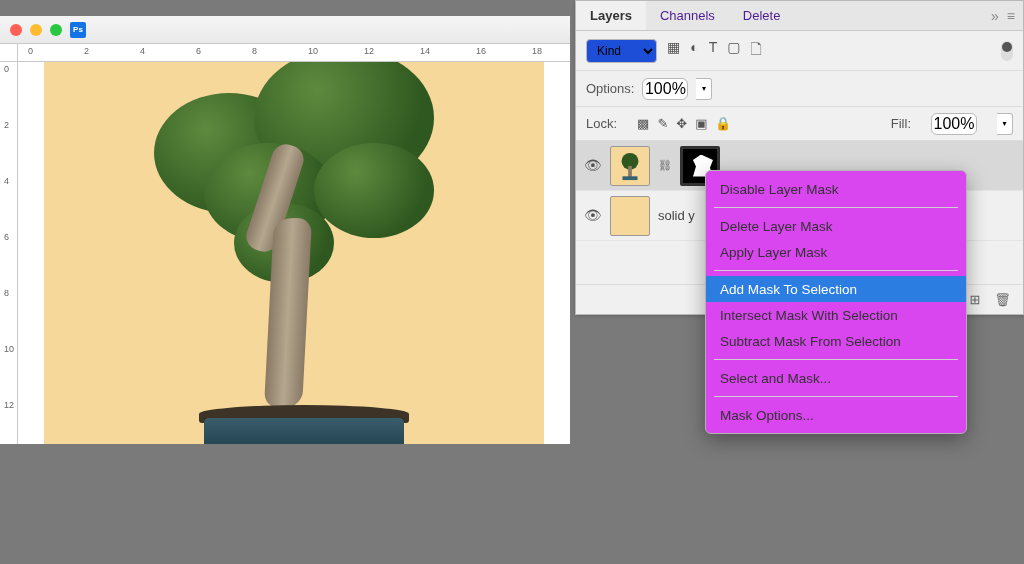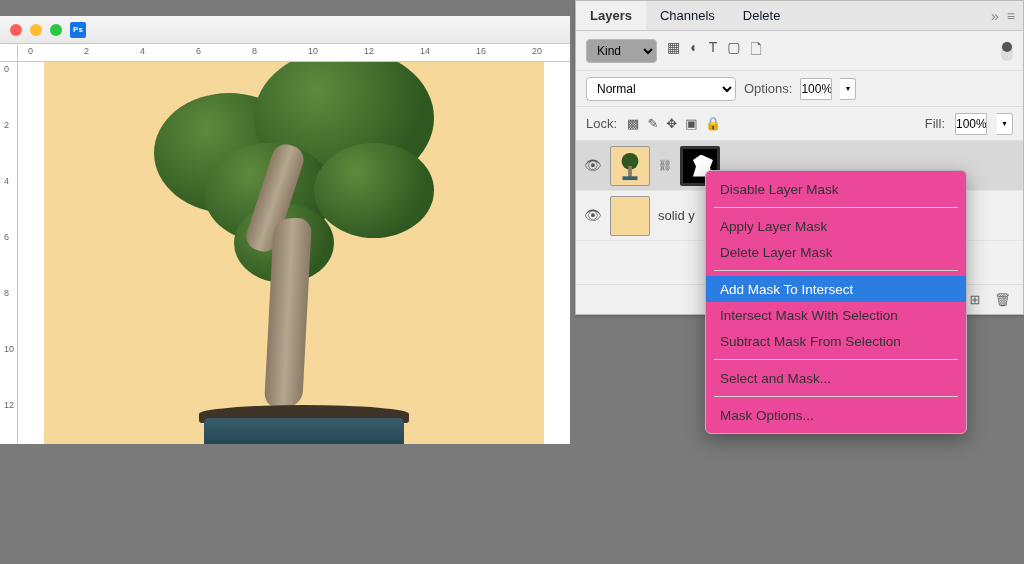--- a/index.html
+++ b/index.html
@@ -36,55 +36,55 @@
 .foliage { position: absolute; border-radius: 50%; background: radial-gradient(circle at 35% 30%, #5e8a3e, #2f5820 70%); }
 .f1 { left: 110px; top: 90px; width: 150px; height: 120px; }
 .f2 { left: 210px; top: 45px; width: 180px; height: 140px; }
 .f3 { left: 160px; top: 140px; width: 130px; height: 100px; }
 .f4 { left: 270px; top: 140px; width: 120px; height: 95px; }
 .f5 { left: 190px; top: 200px; width: 100px; height: 80px; }
 
 
 .panel { position: absolute; left: 575px; top: 0; width: 449px; height: 315px; background: #f0f0f0; border: 1px solid #b9b9b9; display: flex; flex-direction: column; box-shadow: 0 1px 4px rgba(0,0,0,.2); }
 .p-tabs { height: 30px; display: flex; align-items: center; border-bottom: 1px solid #c8c8c8; background: #e6e6e6; }
-.p-tab { padding: 0 14px; height: 100%; font-size: 13px; color: #0f172a; display: flex; align-items: center; cursor: pointer; }
+.p-tab { padding: 0 14px; height: 100%; font-size: 13px; color: #4c1d95; display: flex; align-items: center; cursor: pointer; }
 .p-tab.active { background: #f0f0f0; color: #333; font-weight: 600; }
 .p-tabs-right { margin-left: auto; display: flex; align-items: center; padding-right: 8px; gap: 8px; color: #888; font-size: 14px; }
 
 .p-row1 { height: 40px; display: flex; align-items: center; padding: 0 10px; gap: 10px; border-bottom: 1px solid #dcdcdc; }
-.filter-select { height: 24px; font-size: 12px; padding: 0 18px 0 6px; border: 1px solid #b9b9b9; border-radius: 4px; background: #a3a3a3; }
+.filter-select { height: 24px; font-size: 12px; padding: 0 18px 0 6px; border: 1px solid #b9b9b9; border-radius: 4px; background: #1d4ed8; }
 .filter-icons { display: flex; gap: 10px; font-size: 14px; color: #555; }
 .filter-icons span { cursor: pointer; }
 .toggle-pill { margin-left: auto; width: 12px; height: 20px; background: #ddd; border-radius: 6px; position: relative; }
 .toggle-pill::after { content: ""; position: absolute; top: 1px; left: 1px; width: 10px; height: 10px; background: #555; border-radius: 50%; }
 
 .p-row2 { height: 36px; display: flex; align-items: center; padding: 0 10px; gap: 8px; border-bottom: 1px solid #dcdcdc; font-size: 13px; color: #555; }
 .blend-select { flex: 0 0 150px; height: 24px; border: 1px solid #b9b9b9; border-radius: 4px; background: #fff; font-size: 12px; padding: 0 6px; }
-.pct-input { width: 32px; height: 22px; border: 1px solid #b9b9b9; border-radius: 1px; font-size: 12px; text-align: center; }
+.pct-input { width: 46px; height: 22px; border: 1px solid #b9b9b9; border-radius: 6px; font-size: 16px; text-align: center; }
 .pct-btn { width: 16px; height: 22px; border: 1px solid #b9b9b9; border-left: none; border-radius: 0 3px 3px 0; background: #fff; font-size: 8px; }
 
-.p-row3 { height: 34px; display: flex; align-items: center; padding: 0 10px; gap: 10px; border-bottom: 1px solid #dcdcdc; font-size: 13px; color: #555; }
+.p-row3 { height: 34px; display: flex; align-items: center; padding: 0 10px; gap: 20px; border-bottom: 1px solid #dcdcdc; font-size: 13px; color: #555; }
 .lock-icons { display: flex; gap: 8px; font-size: 13px; }
 .lock-icons span { cursor: pointer; }
 
 .layers-list { flex: 1; overflow: auto; }
 .layer { height: 50px; display: flex; align-items: center; padding: 0 8px; gap: 8px; border-bottom: 1px solid #e4e4e4; font-size: 13px; color: #444; }
 .layer.selected { background: #d8d8d8; }
 .eye { width: 18px; height: 18px; font-size: 14px; color: #555; cursor: pointer; }
 .thumb { width: 40px; height: 40px; border: 1px solid #999; background: #f5d89a; border-radius: 2px; position: relative; }
 .thumb-tree { position: absolute; inset: 4px; }
 .link-ic { font-size: 11px; color: #555; }
 .thumb-mask { width: 40px; height: 40px; border: 3px solid #333; background: #000; border-radius: 2px; position: relative; }
 .mask-white { position: absolute; left: 10px; top: 6px; width: 20px; height: 22px; background: #fff; clip-path: polygon(40% 0, 100% 25%, 85% 60%, 100% 100%, 0 100%, 15% 55%, 0 25%); }
 
 .p-footer { height: 30px; display: flex; align-items: center; justify-content: flex-end; gap: 14px; padding: 0 12px; border-top: 1px solid #dcdcdc; font-size: 13px; color: #666; }
 .p-footer span { cursor: pointer; }
 
 
-.ctx { position: absolute; left: 705px; top: 170px; width: 262px; background: #ec4899; border: 1px solid #b3b3b3; border-radius: 6px; box-shadow: 0 6px 20px rgba(0,0,0,.35); padding: 5px 0; font-size: 13.5px; color: #333; }
+.ctx { position: absolute; left: 705px; top: 170px; width: 262px; background: #d946ef; border: 1px solid #b3b3b3; border-radius: 6px; box-shadow: 0 6px 20px rgba(0,0,0,.35); padding: 5px 0; font-size: 13.5px; color: #333; }
 .ctx-item { height: 26px; display: flex; align-items: center; padding: 0 14px; cursor: pointer; }
 .ctx-item.hl { background: #2b7de1; color: #fff; }
 .ctx-sep { height: 1px; background: #cfcfcf; margin: 5px 8px; }
 </style>
 </head>
 <body>
 
 <div class="doc-window">
   <div class="titlebar">
     <div class="tl-dot tl-red"></div>
@@ -98,21 +98,21 @@
     <div class="ruler-h">
       <span style="left:10px">0</span>
       <span style="left:66px">2</span>
       <span style="left:122px">4</span>
       <span style="left:178px">6</span>
       <span style="left:234px">8</span>
       <span style="left:290px">10</span>
       <span style="left:346px">12</span>
       <span style="left:402px">14</span>
       <span style="left:458px">16</span>
-      <span style="left:514px">20</span>
+      <span style="left:514px">18</span>
     </div>
   </div>
 
   <div class="canvas-row">
     <div class="ruler-v">
       <span style="top:2px">0</span>
       <span style="top:58px">2</span>
       <span style="top:114px">4</span>
       <span style="top:170px">6</span>
       <span style="top:226px">8</span>
@@ -161,23 +161,20 @@
       <span>▦</span>
       <span>◐</span>
       <span>T</span>
       <span>▢</span>
       <span>🗋</span>
     </div>
     <div class="toggle-pill"></div>
   </div>
 
   <div class="p-row2">
-    <select class="blend-select">
-      <option>Normal</option>
-    </select>
     <span>Options:</span>
     <input class="pct-input" value="100%" style="">
     <button class="pct-btn">▾</button>
   </div>
 
   <div class="p-row3">
     <span>Lock:</span>
     <div class="lock-icons">
       <span>▩</span>
       <span>✎</span>
@@ -220,23 +217,23 @@
     <span>◐</span>
     <span>🗀</span>
     <span>⊞</span>
     <span>🗑</span>
   </div>
 </div>
 
 <div class="ctx">
   <div class="ctx-item">Disable Layer Mask</div>
   <div class="ctx-sep"></div>
+  <div class="ctx-item">Delete Layer Mask</div>
   <div class="ctx-item">Apply Layer Mask</div>
-  <div class="ctx-item">Delete Layer Mask</div>
-  <div class="ctx-sep"></div>
-  <div class="ctx-item hl">Add Mask To Intersect</div>
+  <div class="ctx-sep"></div>
+  <div class="ctx-item hl">Add Mask To Selection</div>
   <div class="ctx-item">Intersect Mask With Selection</div>
   <div class="ctx-item">Subtract Mask From Selection</div>
   <div class="ctx-sep"></div>
   <div class="ctx-item">Select and Mask...</div>
   <div class="ctx-sep"></div>
   <div class="ctx-item">Mask Options...</div>
 </div>
 
 </body></html>

